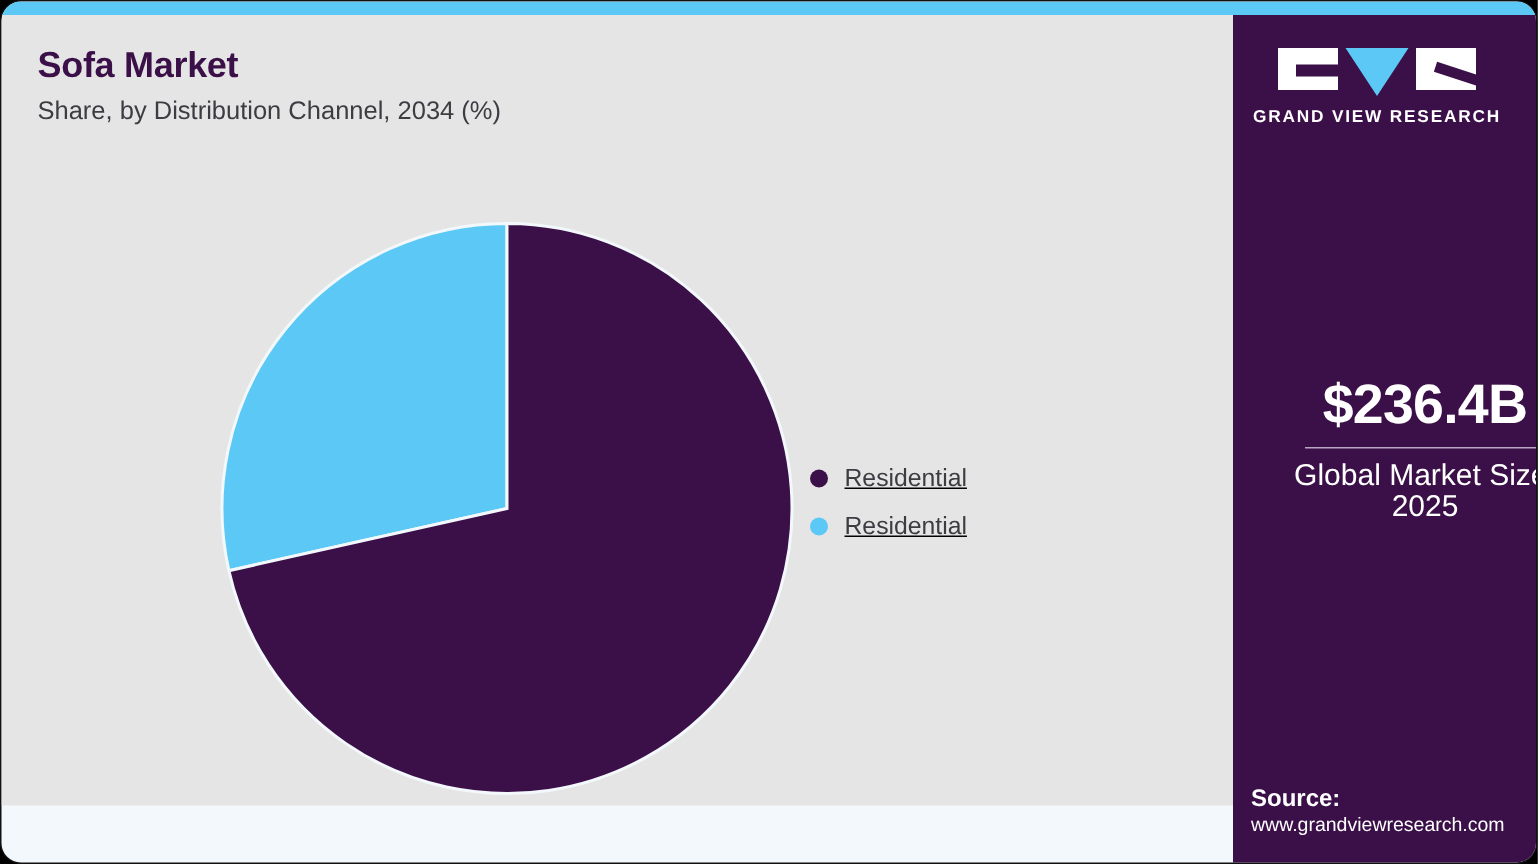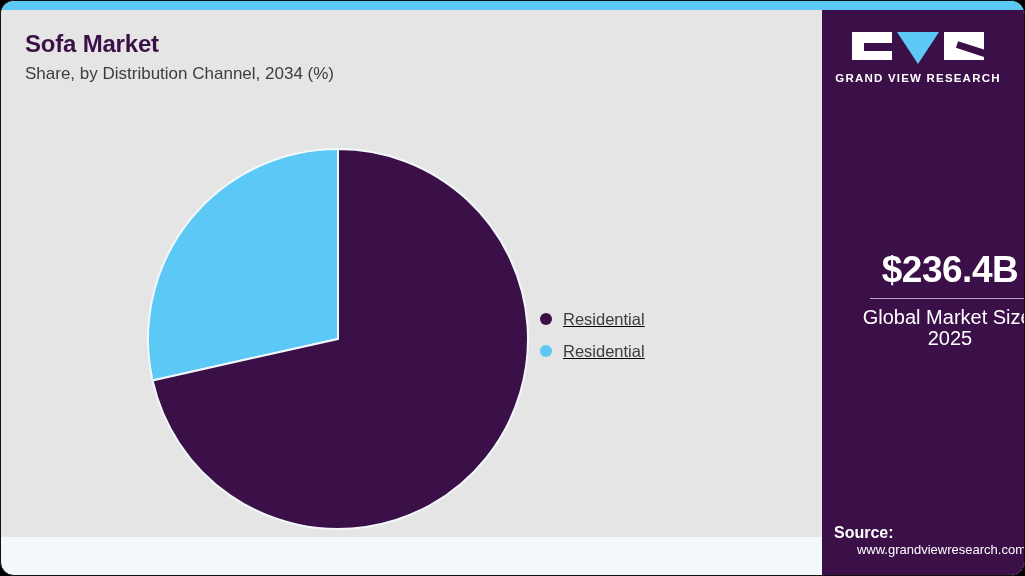--- a/index.html
+++ b/index.html
@@ -171,21 +171,20 @@
   #source-title {
     font-size: 16px;
     font-weight: bold;
     color: #FFFFFF;
     line-height: 17px;
   }
   #source-url {
     font-size: 13px;
     color: #FFFFFF;
     line-height: 18px;
-    text-align: right;
   }
 </style>
 </head>
 <body>
 
 <div id="card">
 
   <div id="accent-bar"></div>
 
   <div id="main-panel">

